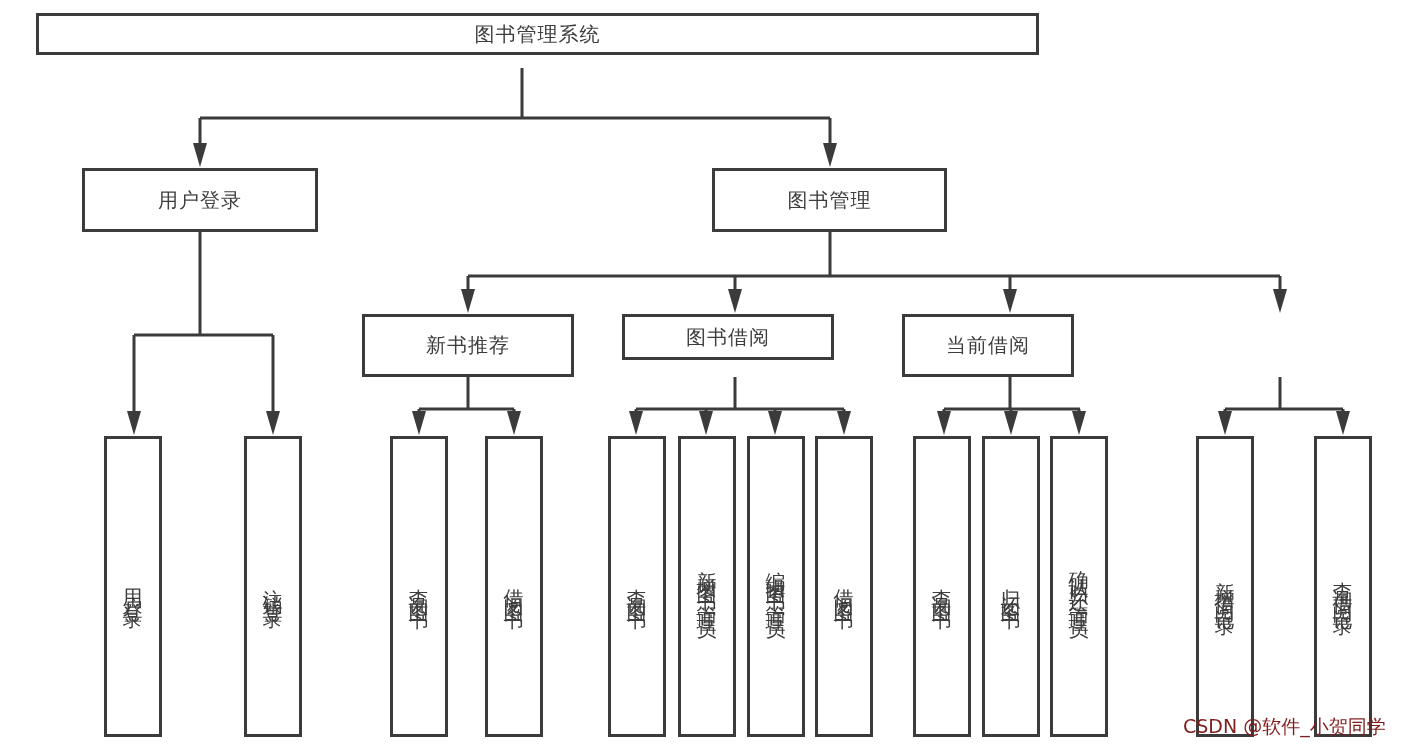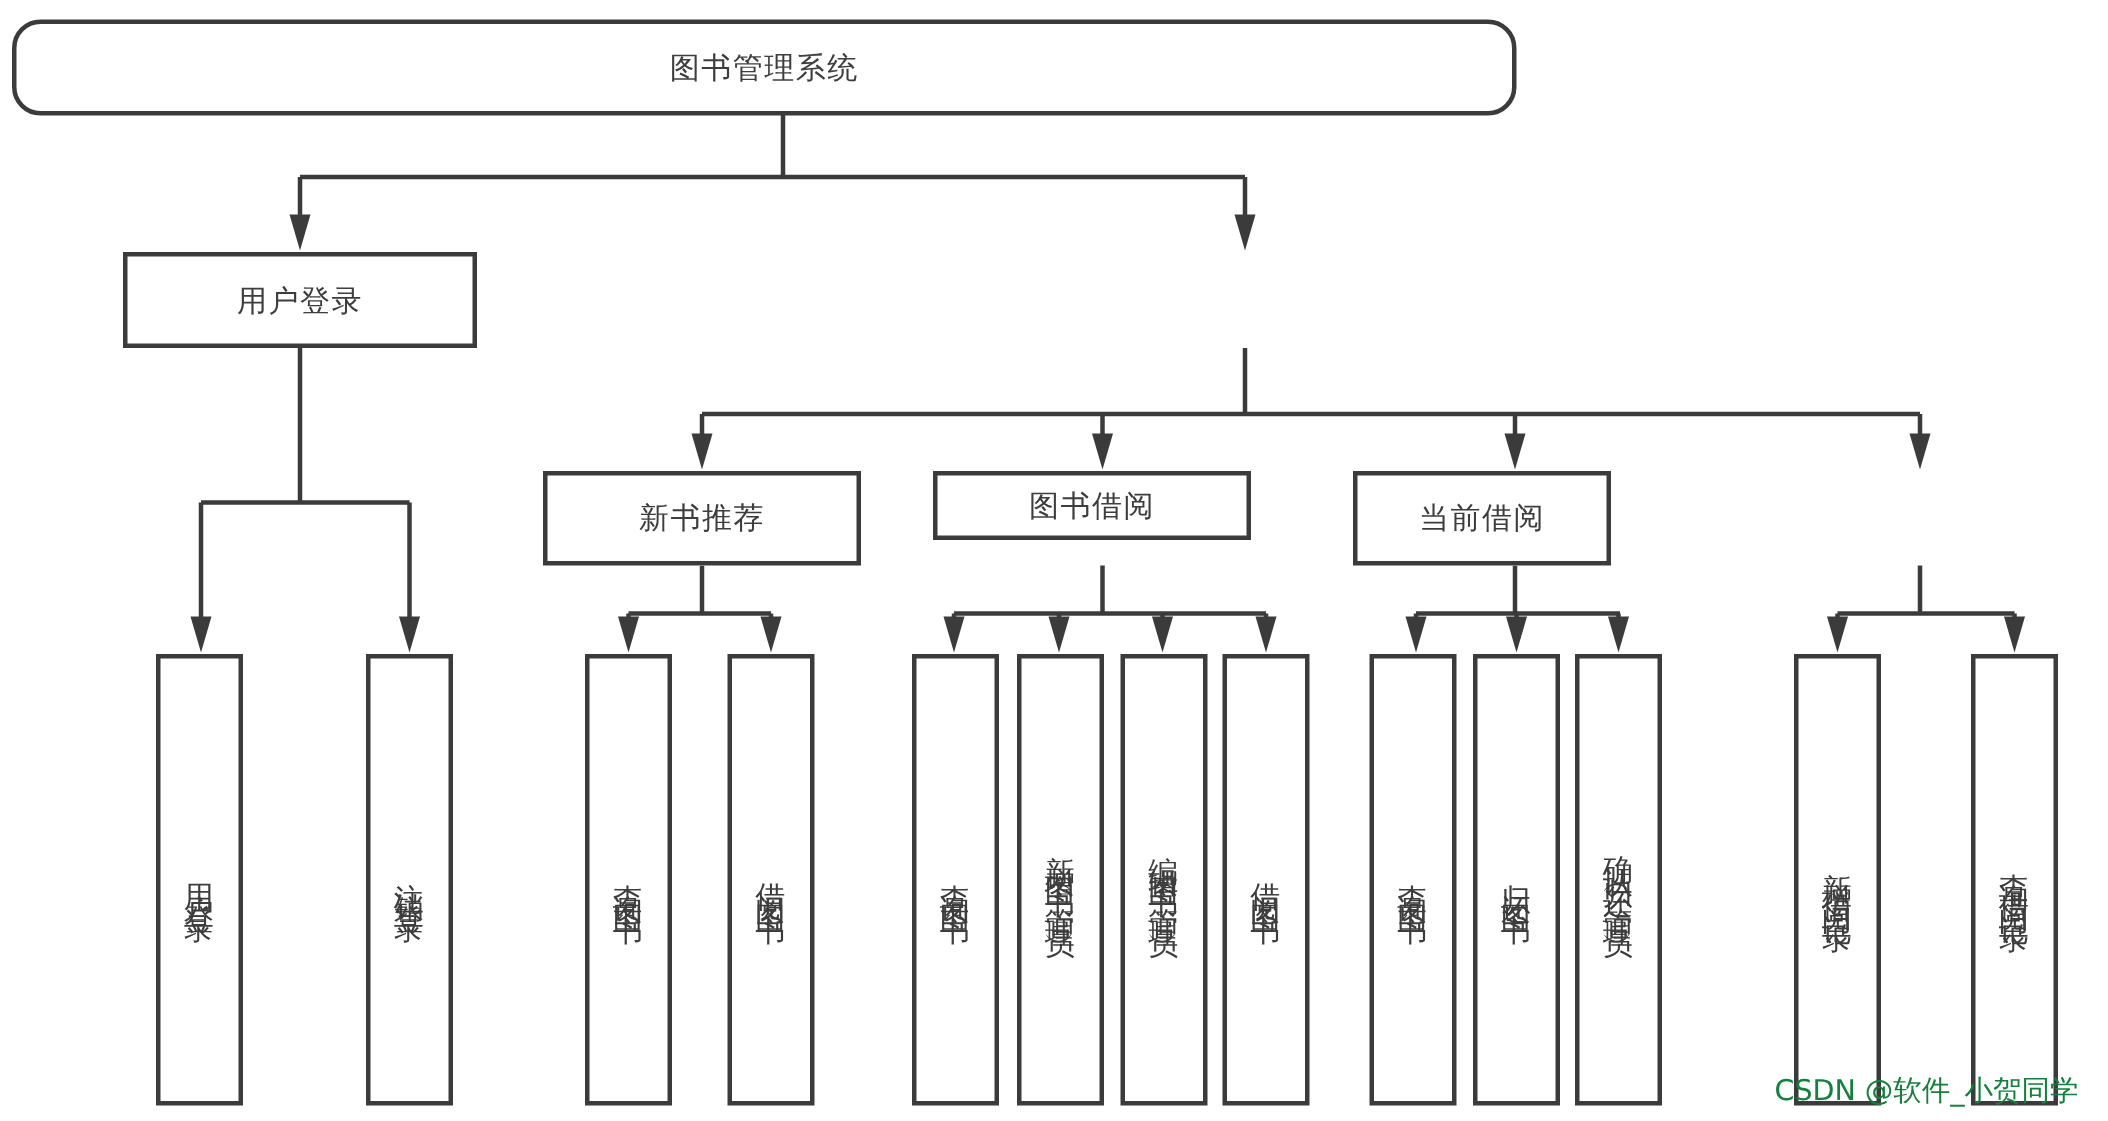--- a/index.html
+++ b/index.html
@@ -30,21 +30,21 @@
     writing-mode:vertical-rl;
     text-orientation:mixed;
     letter-spacing:7px;
     line-height:1;
   }
   #watermark{
     position:absolute;
     left:1183px;top:714px;
     z-index:5;
     font-size:19px;
-    color:#15803d;
+    color:#7f1d1d;
     white-space:nowrap;
     pointer-events:none;
   }
 </style>
 </head>
 <body>
 
 <div id="canvas">
   <svg id="connectors" width="1405" height="747" viewBox="0 0 1405 747">
       <g>
@@ -108,25 +108,28 @@
       <g>
         <line x1="1280" y1="377" x2="1280" y2="409" stroke="#3b3b3b" stroke-width="3"></line>
         <line x1="1225" y1="409" x2="1343" y2="409" stroke="#3b3b3b" stroke-width="3"></line>
         <line x1="1225" y1="409" x2="1225" y2="421" stroke="#3b3b3b" stroke-width="3"></line>
         <polygon points="1225,435 1218,411 1232,411" fill="#3b3b3b"></polygon>
         <line x1="1343" y1="409" x2="1343" y2="421" stroke="#3b3b3b" stroke-width="3"></line>
         <polygon points="1343,435 1336,411 1350,411" fill="#3b3b3b"></polygon>
       </g>
     </svg>
   <div id="nodes">
-      <div class="node h" style="left: 8px; top: 13px; width: 1003px; height: 64px; border-radius: 19px;">
+      <div class="node h" style="left: 36px; top: 13px; width: 1003px; height: 42px;">
         <span class="lbl">图书管理系统</span>
       </div>
       <div class="node h" style="left: 82px; top: 168px; width: 236px; height: 64px;">
         <span class="lbl">用户登录</span>
+      </div>
+      <div class="node h" style="left: 712px; top: 168px; width: 235px; height: 64px;">
+        <span class="lbl">图书管理</span>
       </div>
       <div class="node h" style="left: 362px; top: 314px; width: 212px; height: 63px;">
         <span class="lbl">新书推荐</span>
       </div>
       <div class="node h" style="left: 622px; top: 314px; width: 212px; height: 46px;">
         <span class="lbl">图书借阅</span>
       </div>
       <div class="node h" style="left: 902px; top: 314px; width: 172px; height: 63px;">
         <span class="lbl">当前借阅</span>
       </div>

